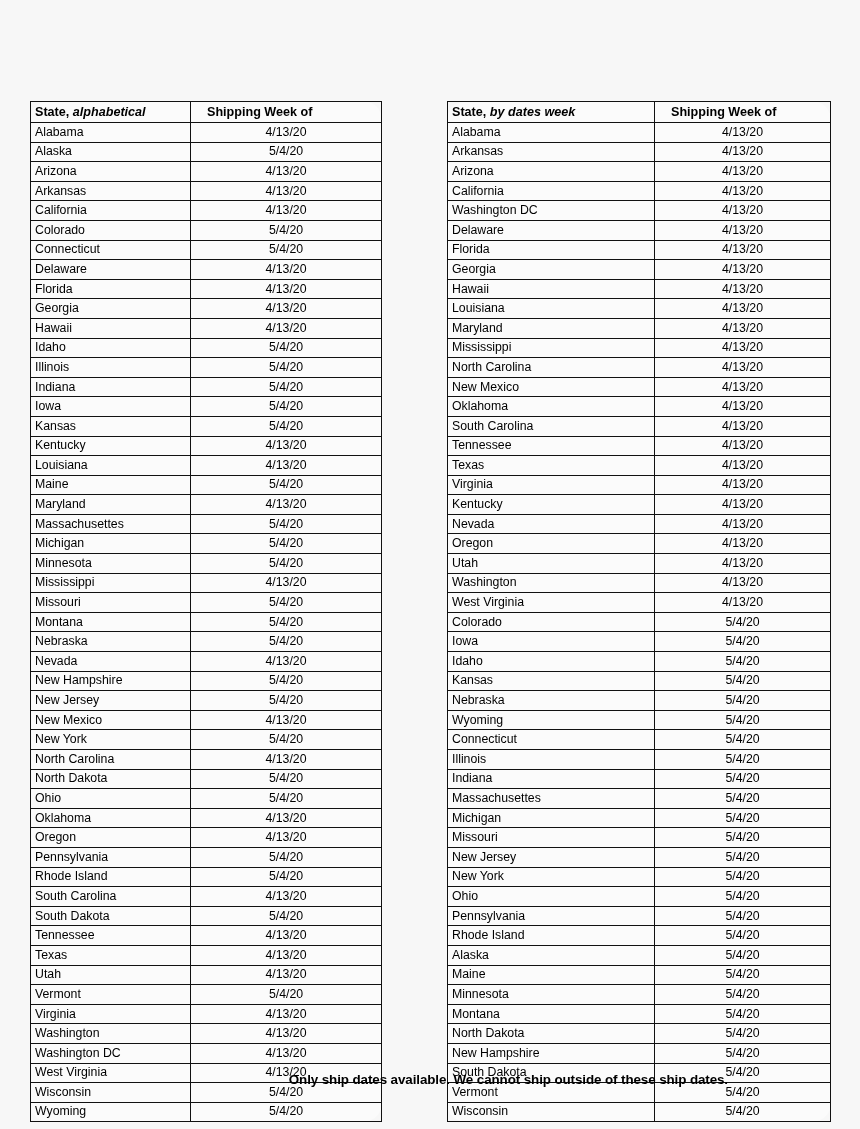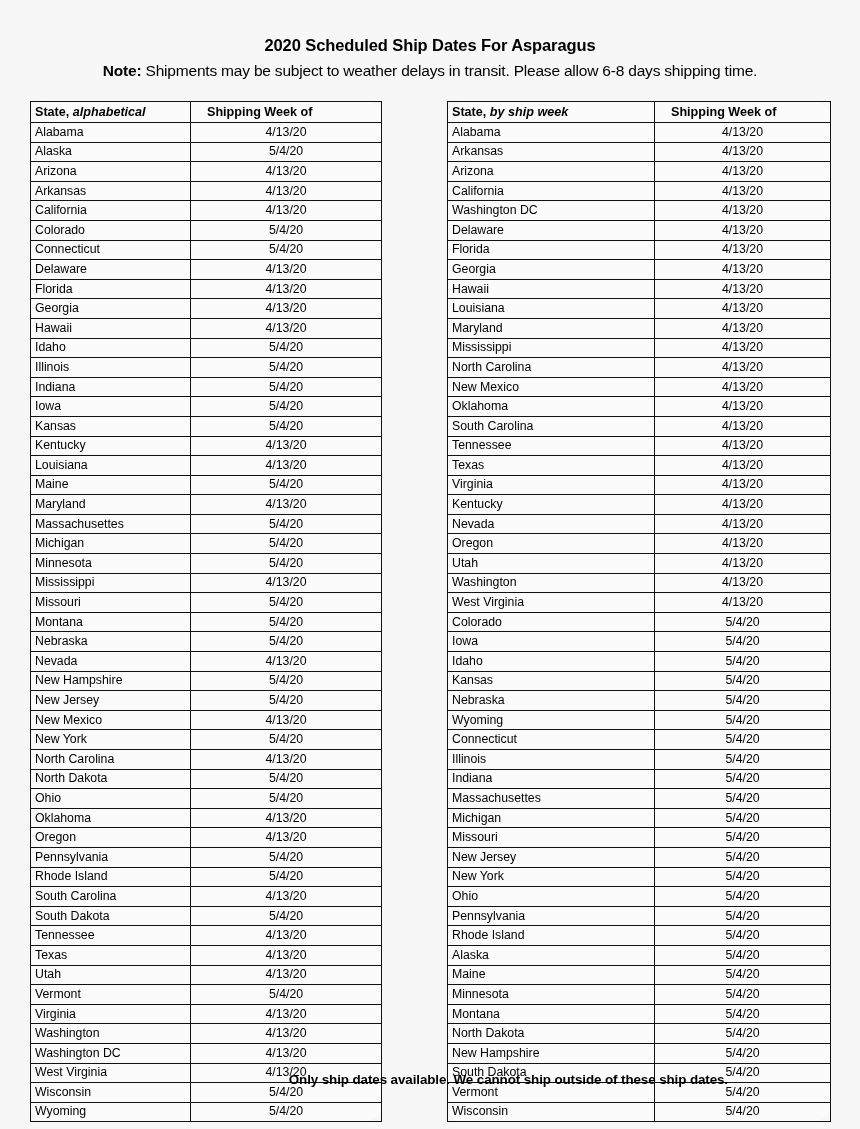--- a/index.html
+++ b/index.html
@@ -103,24 +103,20 @@
     font-size: 13.4px;
     font-weight: bold;
     letter-spacing: -0.1px;
   }
 </style>
 </head>
 <body>
 
 <div class="page">
 
-  <div class="header-block">
-    <div class="doc-title">2020 Scheduled Ship Dates For Asparagus</div>
-    <div class="doc-note"><span class="note-label">Note:</span><span> Shipments may be subject to weather delays in transit. Please allow 6-8 days shipping time.</span></div>
-  </div>
 
   <div class="tables-area">
 
     <table class="tbl left">
       <colgroup>
           <col class="c1">
           <col class="c2">
         </colgroup>
       <thead>
         <tr>
@@ -336,21 +332,21 @@
         </tbody>
     </table>
 
     <table class="tbl right">
       <colgroup>
           <col class="c1">
           <col class="c2">
         </colgroup>
       <thead>
         <tr>
-          <th class="c-state"><span>State,</span> <span class="hdr-alt">by ship week</span></th>
+          <th class="c-state"><span>State,</span> <span class="hdr-alt">by dates week</span></th>
           <th class="c-date">Shipping Week of</th>
         </tr>
       </thead>
       <tbody>
           <tr>
             <td class="c-state">Alabama</td>
             <td class="c-date">4/13/20</td>
           </tr>
           <tr>
             <td class="c-state">Arkansas</td>

